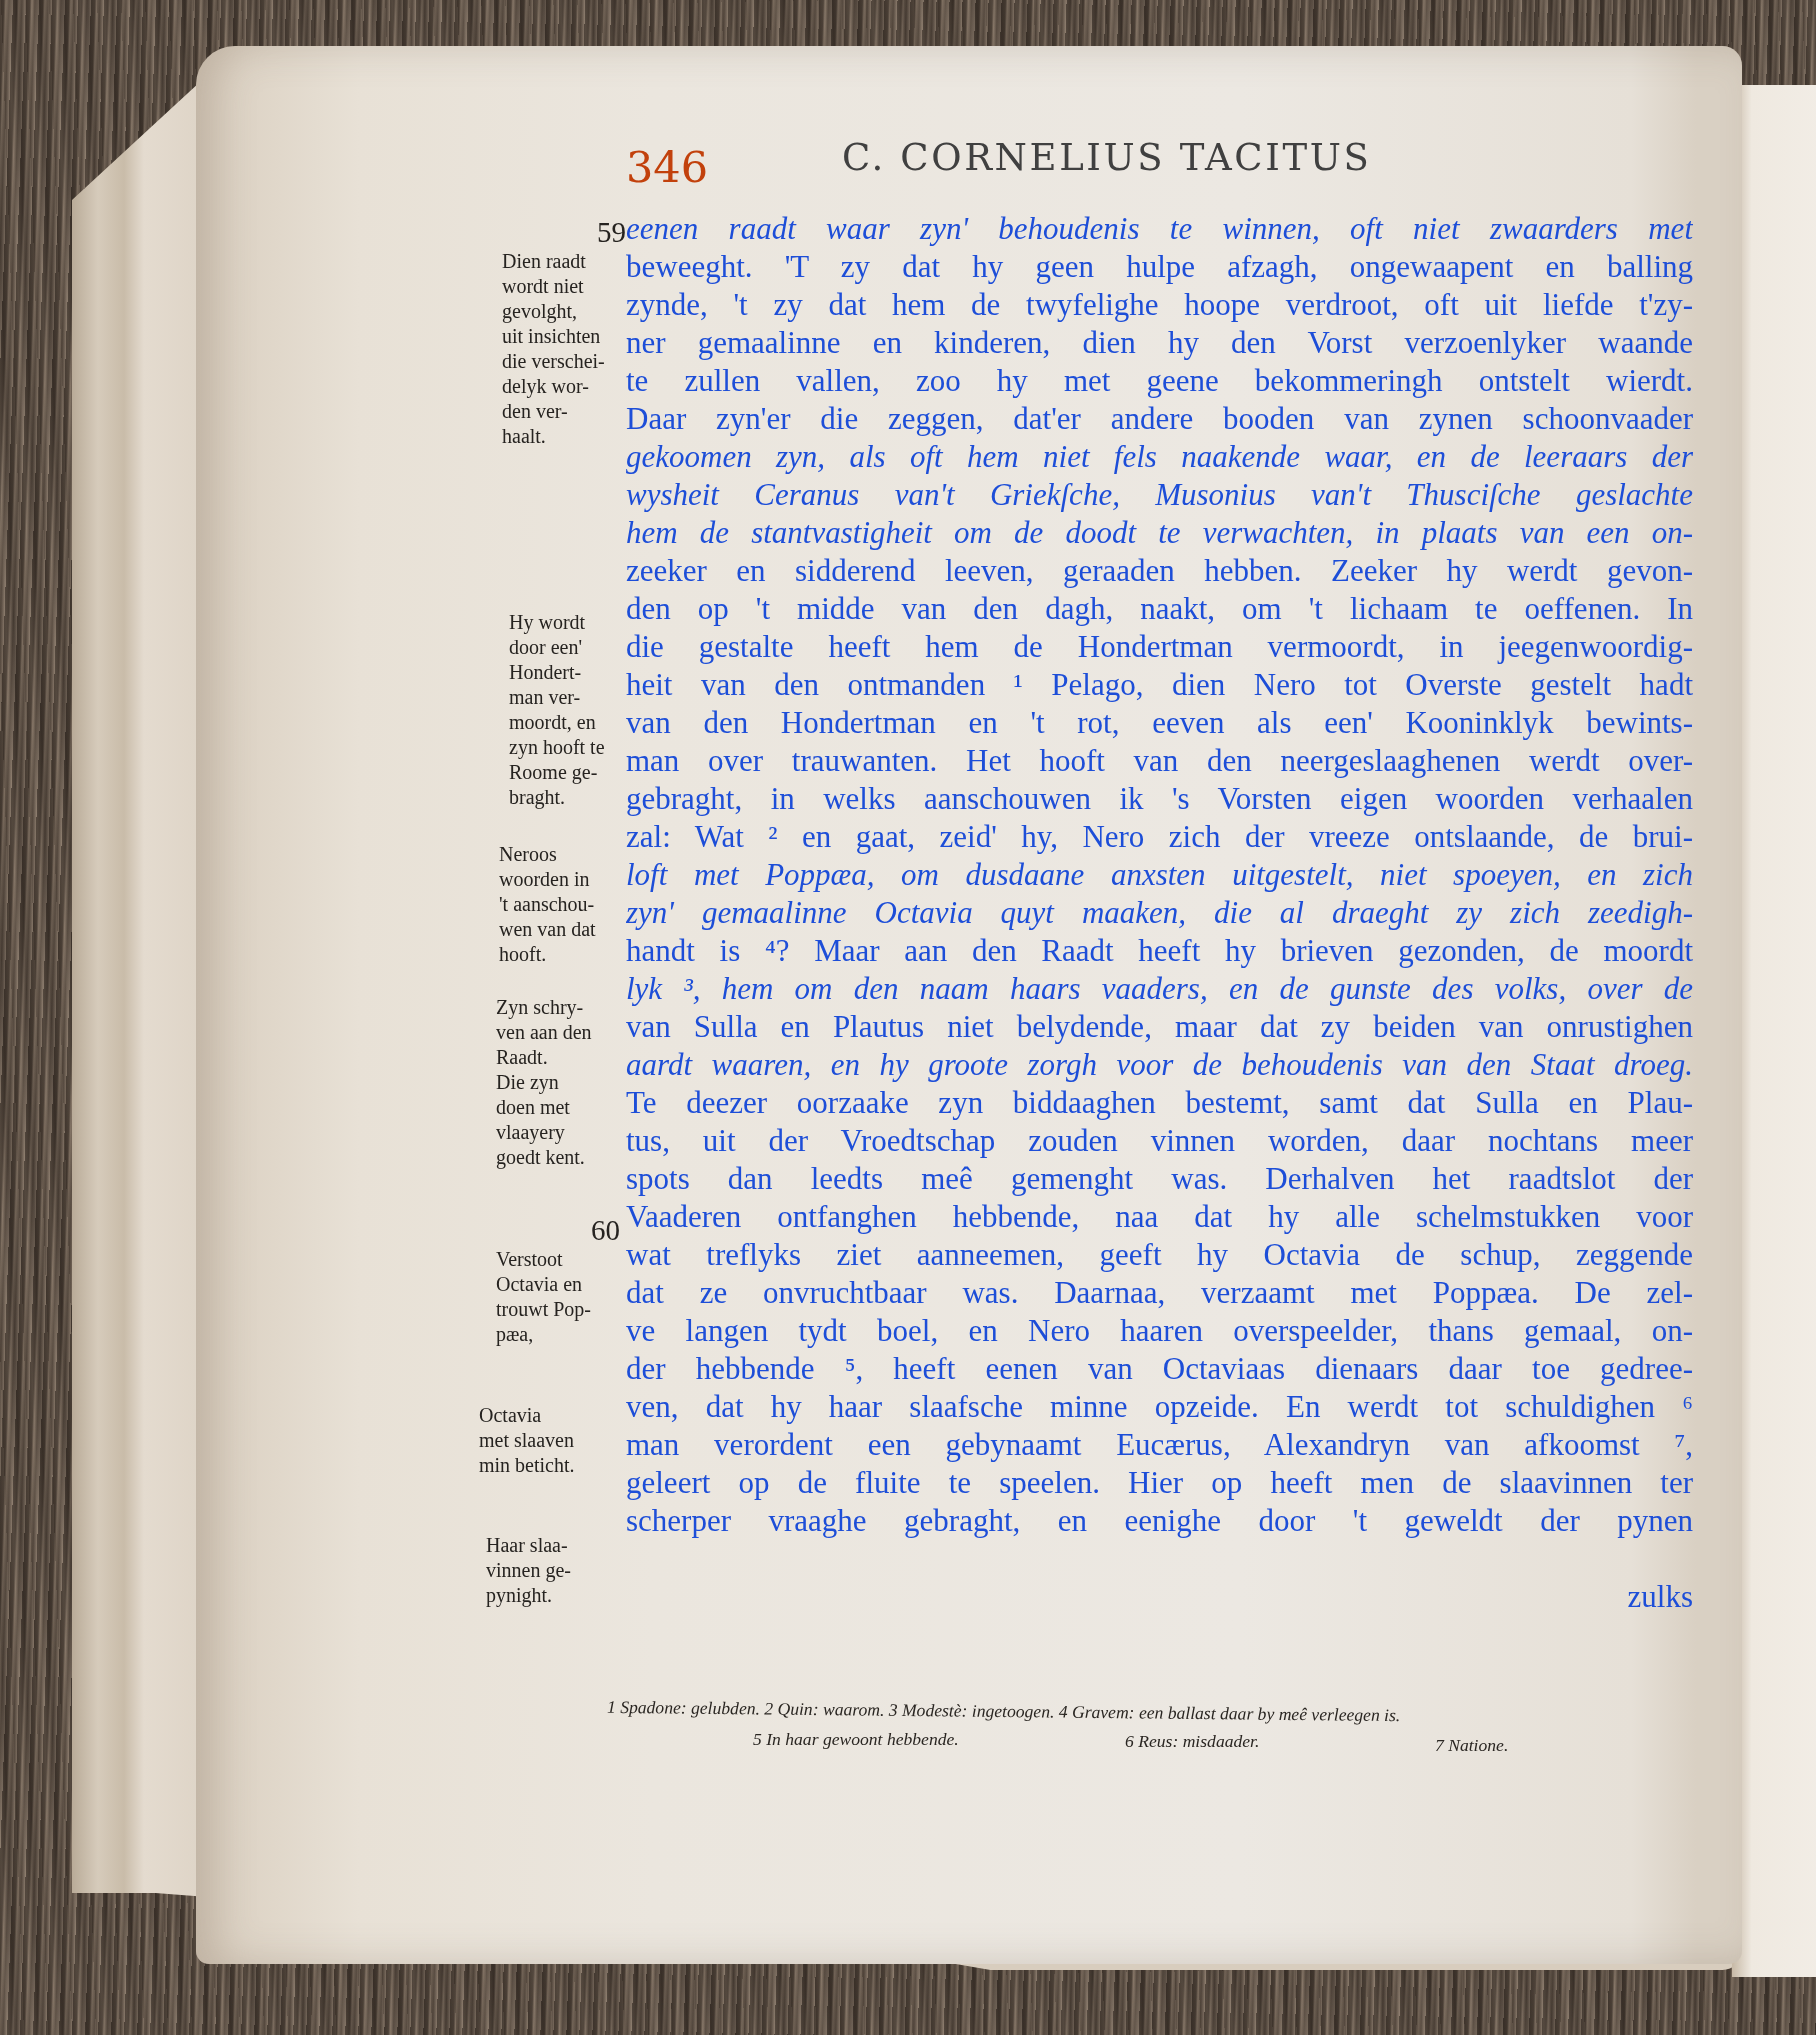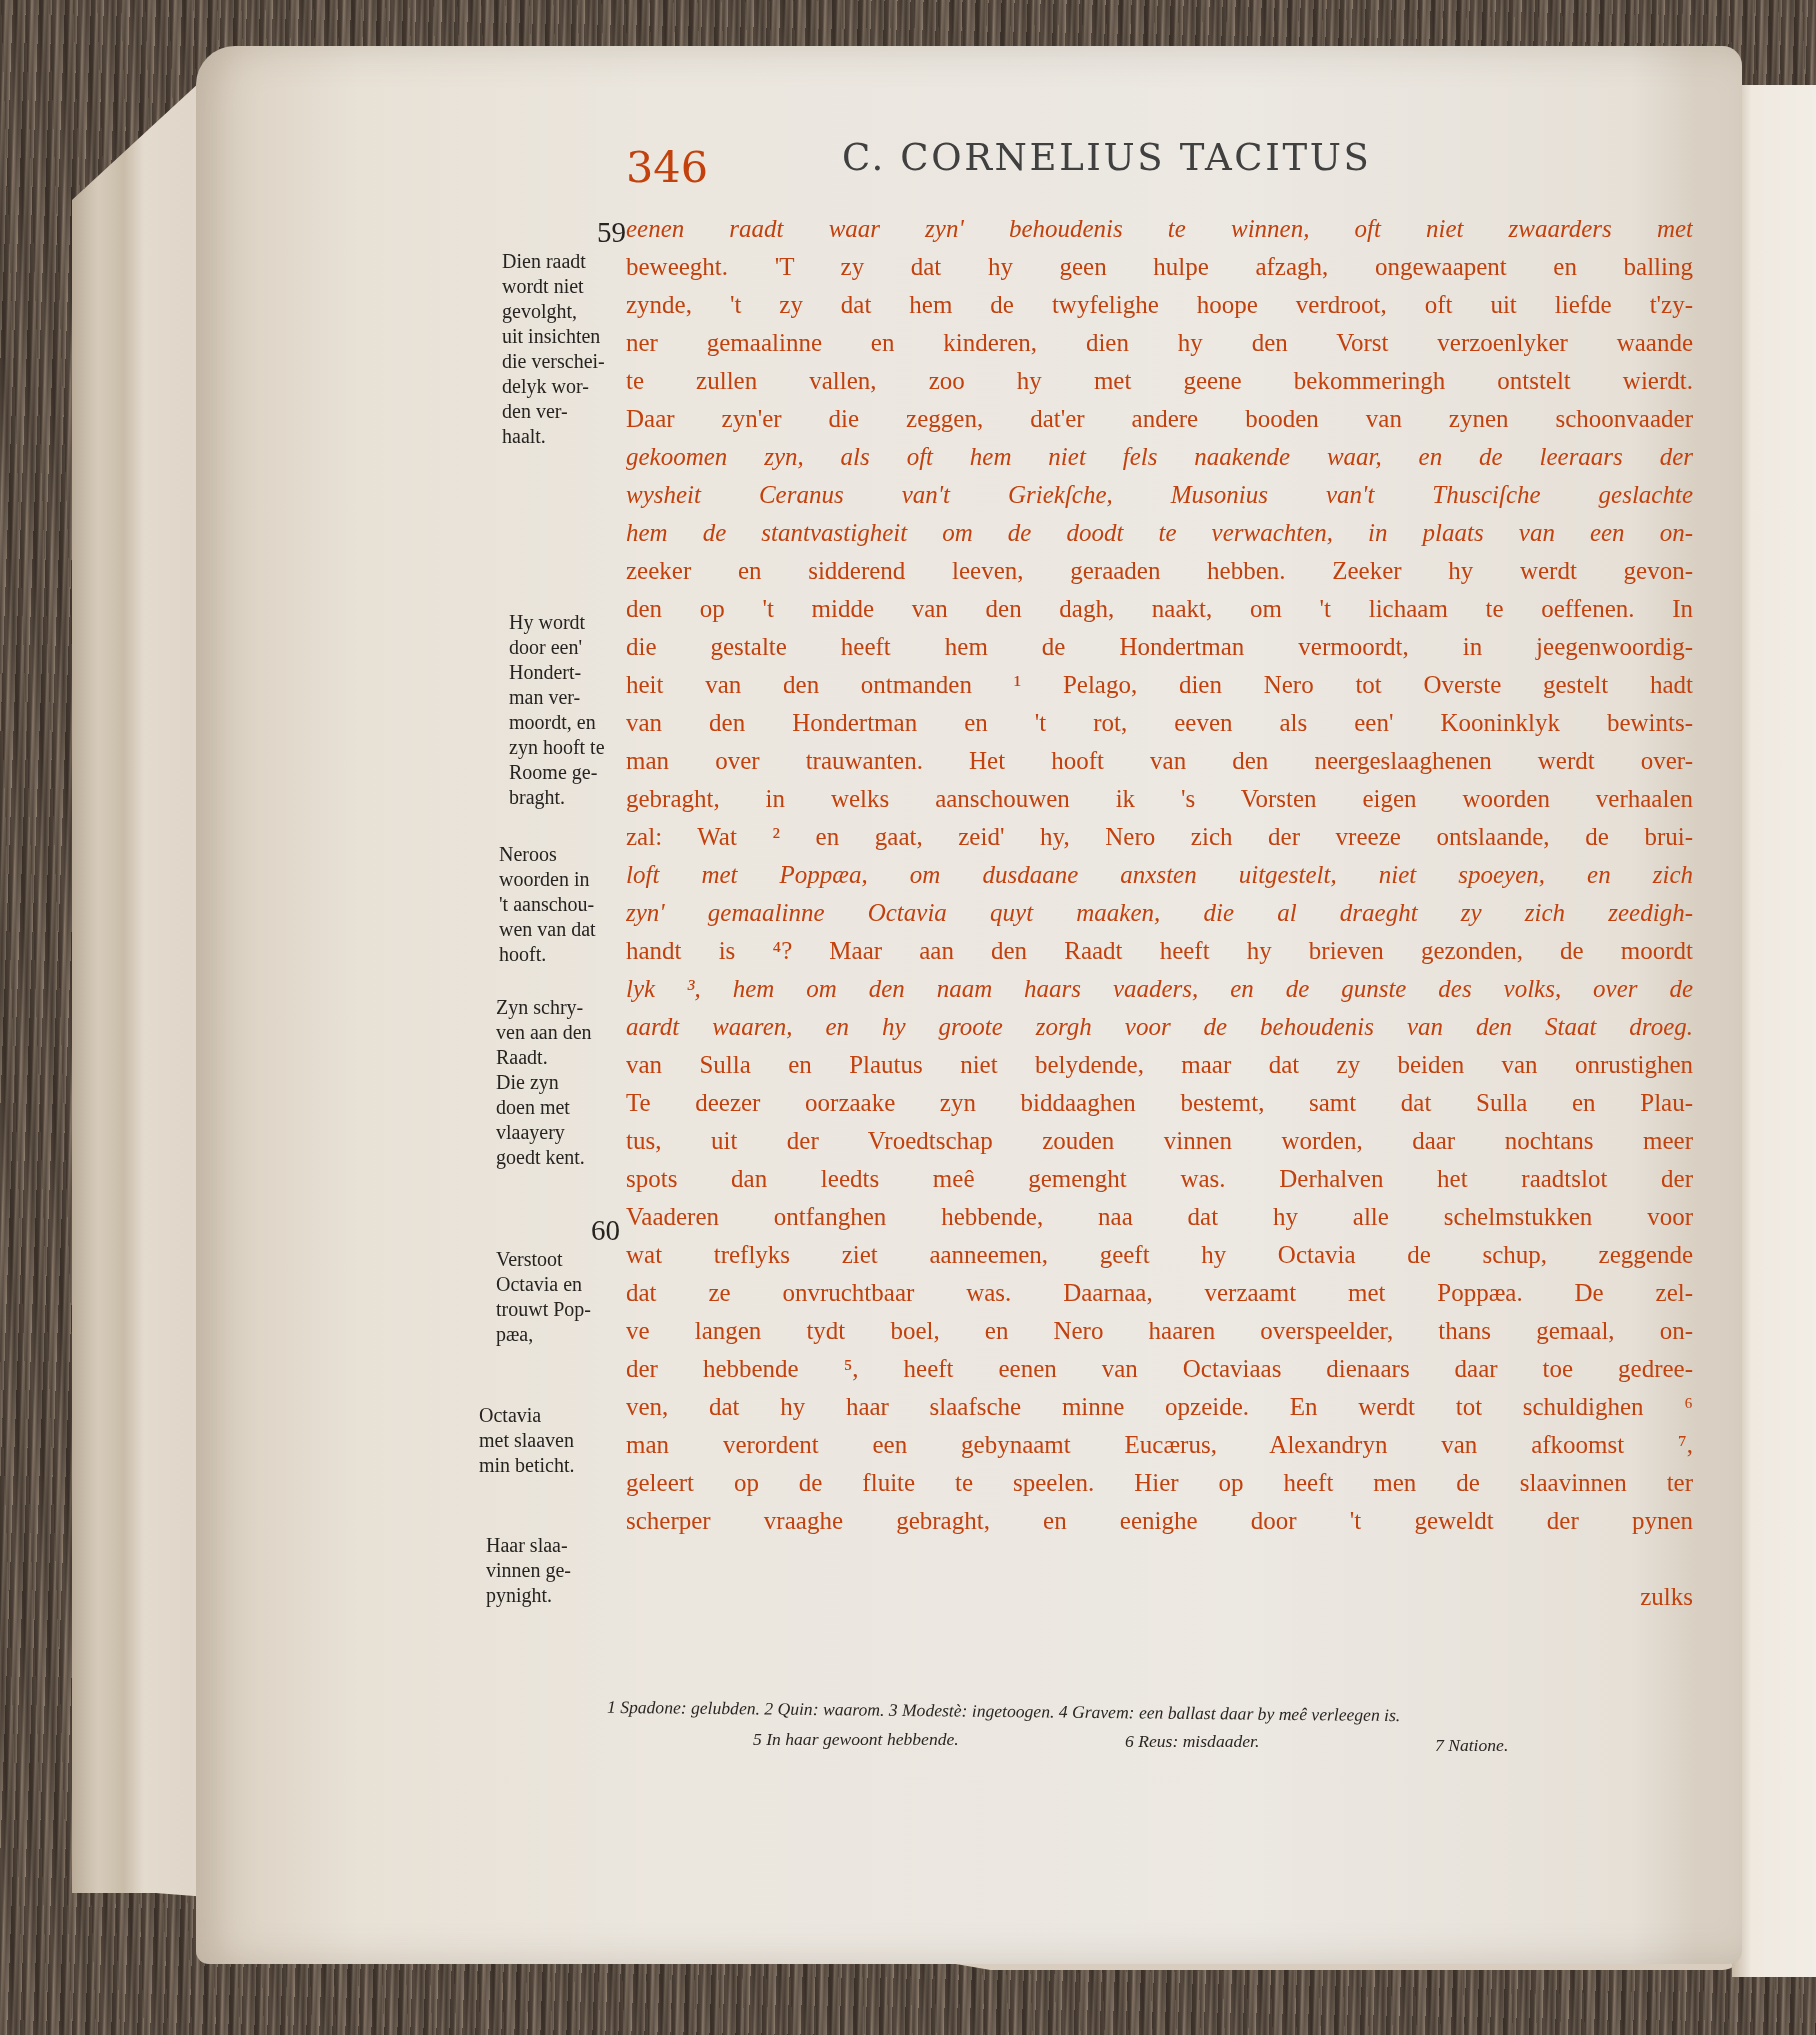--- a/index.html
+++ b/index.html
@@ -27,21 +27,21 @@
     background: linear-gradient(90deg, #c7b9a6 0px, #efe9e0 19.6px, #f2ede6 91px);
   }
   .header-num {
     position: absolute; left: 626px; top: 142px; font-size: 43px; color: #c2410c;
   }
   .header-title {
     position: absolute; left: 842px; top: 136px; font-size: 37px; letter-spacing: 2.6px; color: #404040;
   }
   .main {
     position: absolute; left: 626px; top: 210px; width: 1067px;
-    font-family: "Liberation Serif", serif; font-size: 25px; color: #c2410c;
+    font-family: "Liberation Serif", serif; font-size: 31px; color: #1d4ed8;
   }
   .line {
     height: 38px; line-height: 38px; white-space: nowrap; overflow: hidden;
     text-align: justify; text-align-last: justify;
   }
   .line.last { text-align-last: right; }
   .ital { font-style: italic; }
   .margin {
     position: absolute; font-family: "Liberation Serif", serif; font-size: 20px;
     color: #262320; line-height: 25px; width: 124px;
@@ -78,22 +78,22 @@
     <div class="line">die gestalte heeft hem de Hondertman vermoordt, in jeegenwoordig-</div>
     <div class="line">heit van den ontmanden ¹ Pelago, dien Nero tot Overste gestelt hadt</div>
     <div class="line">van den Hondertman en 't rot, eeven als een' Kooninklyk bewints-</div>
     <div class="line">man over trauwanten. Het hooft van den neergeslaaghenen werdt over-</div>
     <div class="line">gebraght, in welks aanschouwen ik 's Vorsten eigen woorden verhaalen</div>
     <div class="line">zal: Wat ² en gaat, zeid' hy, Nero zich der vreeze ontslaande, de brui-</div>
     <div class="line ital">loft met Poppæa, om dusdaane anxsten uitgestelt, niet spoeyen, en zich</div>
     <div class="line ital">zyn' gemaalinne Octavia quyt maaken, die al draeght zy zich zeedigh-</div>
     <div class="line">handt is ⁴? Maar aan den Raadt heeft hy brieven gezonden, de moordt</div>
     <div class="line ital">lyk ³, hem om den naam haars vaaders, en de gunste des volks, over de</div>
+    <div class="line">van Sulla en Plautus niet belydende, maar dat zy beiden van onrustighen</div>
     <div class="line ital last-ok">aardt waaren, en hy groote zorgh voor de behoudenis van den Staat droeg.</div>
-    <div class="line">van Sulla en Plautus niet belydende, maar dat zy beiden van onrustighen</div>
     <div class="line">Te deezer oorzaake zyn biddaaghen bestemt, samt dat Sulla en Plau-</div>
     <div class="line">tus, uit der Vroedtschap zouden vinnen worden, daar nochtans meer</div>
     <div class="line">spots dan leedts meê gemenght was.  Derhalven het raadtslot der</div>
     <div class="line">Vaaderen ontfanghen hebbende, naa dat hy alle schelmstukken voor</div>
     <div class="line">wat treflyks ziet aanneemen, geeft hy Octavia de schup, zeggende</div>
     <div class="line">dat ze onvruchtbaar was. Daarnaa, verzaamt met Poppæa. De zel-</div>
     <div class="line">ve langen tydt boel, en Nero haaren overspeelder, thans gemaal, on-</div>
     <div class="line">der hebbende ⁵, heeft eenen van Octaviaas dienaars daar toe gedree-</div>
     <div class="line">ven, dat hy haar slaafsche minne opzeide. En werdt tot schuldighen ⁶</div>
     <div class="line">man verordent een gebynaamt Eucærus, Alexandryn van afkoomst ⁷,</div>

